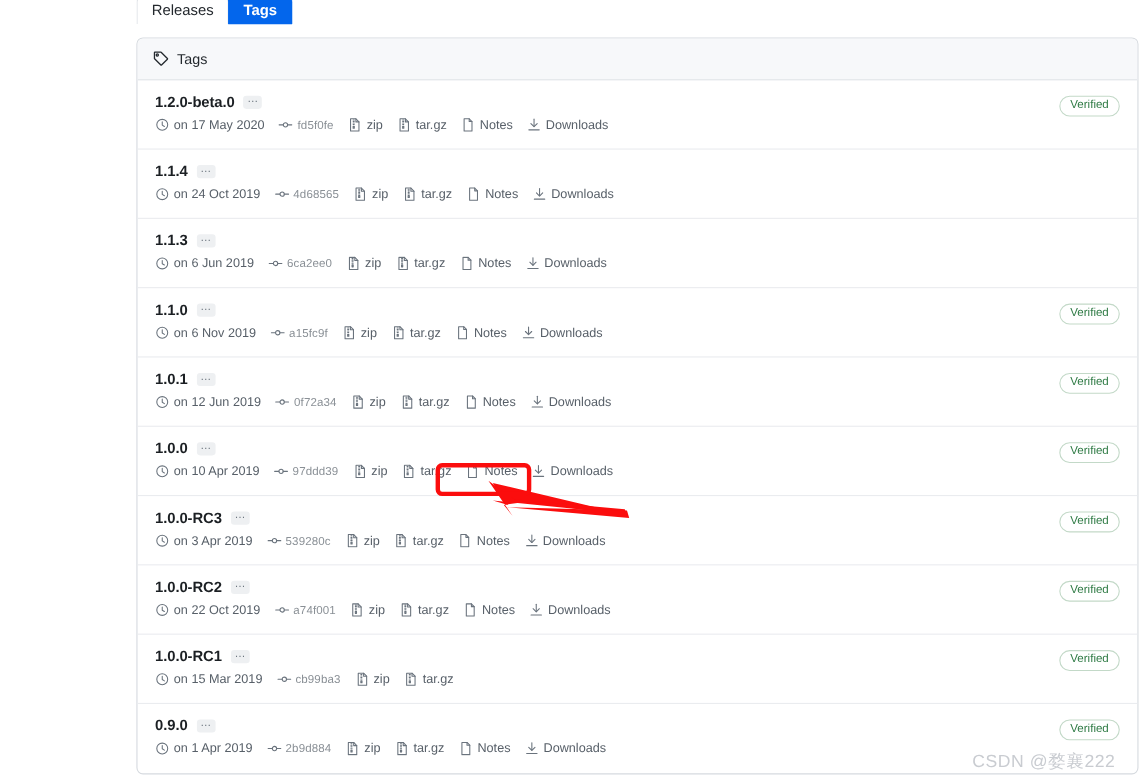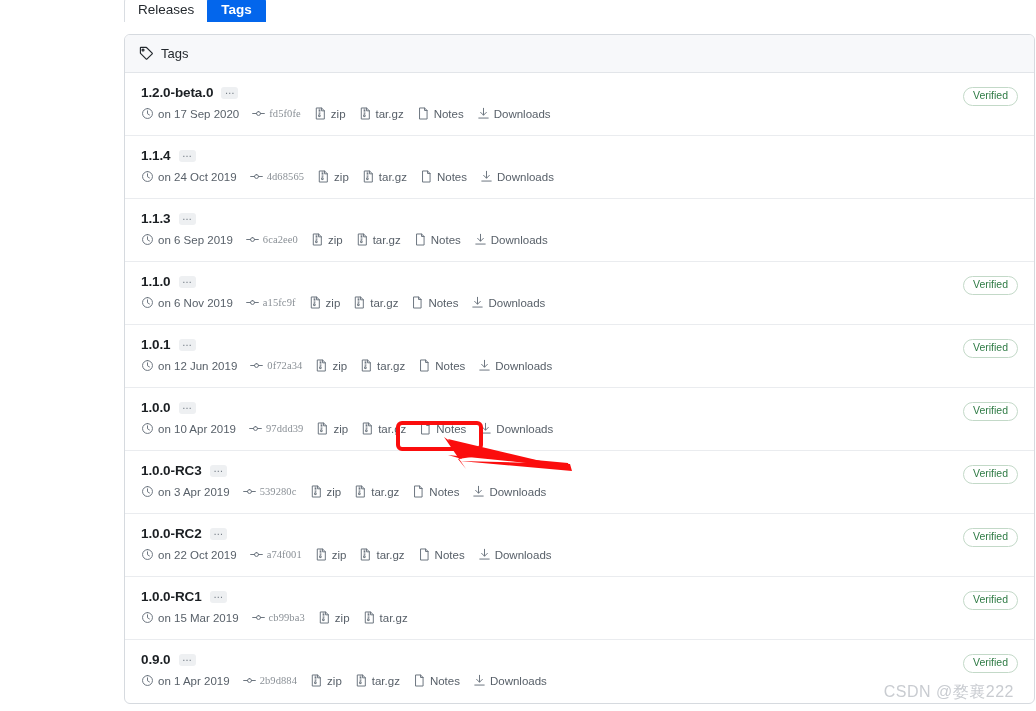--- a/index.html
+++ b/index.html
@@ -120,21 +120,21 @@
     display: inline-flex;
     align-items: center;
     gap: 4px;
     margin-right: 13px;
     white-space: nowrap;
   }
   .meta-item.link { color: #586069; cursor: pointer; }
   .meta-date { color: #586069; }
   .meta-sha {
     color: #8a9096;
-    font-family: Liberation Serif, serif;
+    font-family: Liberation Sans, sans-serif;
     font-size: 10.5px;
     letter-spacing: 0.1px;
   }
 
   .verified-badge {
     position: absolute;
     right: 16px;
     top: 14px;
     border: 1px solid #c3d9c8;
     color: #2f7b45;
@@ -211,21 +211,21 @@
             <span class="ellipsis-btn">…</span>
           </div>
           <div class="meta-line">
             <span class="meta-item meta-date">
               <span style="display: inline-flex;">
                 <svg class="ico" viewBox="0 0 16 16" fill="none" stroke="#6a737d" stroke-width="1.2" stroke-linecap="round" stroke-linejoin="round" width="13" height="13">
                   <path d="M8 1.9a6.1 6.1 0 1 0 0 12.2A6.1 6.1 0 0 0 8 1.9z"></path>
                   <path d="M8 4.7V8.3l2.4 1.5"></path>
                 </svg>
               </span>
-              <span>on 17 Sep 2020</span>
+              <span>on 17 May 2020</span>
             </span>
             <span class="meta-item">
               <span style="display: inline-flex;">
                 <svg class="ico" viewBox="0 0 16 16" fill="none" stroke="#6a737d" stroke-width="1.2" stroke-linecap="round" stroke-linejoin="round" width="13" height="13">
                   <path d="M8 5.6a2.4 2.4 0 1 0 0 4.8 2.4 2.4 0 0 0 0-4.8z"></path>
                   <path d="M0.8 8h4.8"></path>
                   <path d="M10.4 8h4.8"></path>
                 </svg>
               </span>
               <span class="meta-sha">fd5f0fe</span>
@@ -360,21 +360,21 @@
             <span class="ellipsis-btn">…</span>
           </div>
           <div class="meta-line">
             <span class="meta-item meta-date">
               <span style="display: inline-flex;">
                 <svg class="ico" viewBox="0 0 16 16" fill="none" stroke="#6a737d" stroke-width="1.2" stroke-linecap="round" stroke-linejoin="round" width="13" height="13">
                   <path d="M8 1.9a6.1 6.1 0 1 0 0 12.2A6.1 6.1 0 0 0 8 1.9z"></path>
                   <path d="M8 4.7V8.3l2.4 1.5"></path>
                 </svg>
               </span>
-              <span>on 6 Sep 2019</span>
+              <span>on 6 Jun 2019</span>
             </span>
             <span class="meta-item">
               <span style="display: inline-flex;">
                 <svg class="ico" viewBox="0 0 16 16" fill="none" stroke="#6a737d" stroke-width="1.2" stroke-linecap="round" stroke-linejoin="round" width="13" height="13">
                   <path d="M8 5.6a2.4 2.4 0 1 0 0 4.8 2.4 2.4 0 0 0 0-4.8z"></path>
                   <path d="M0.8 8h4.8"></path>
                   <path d="M10.4 8h4.8"></path>
                 </svg>
               </span>
               <span class="meta-sha">6ca2ee0</span>

